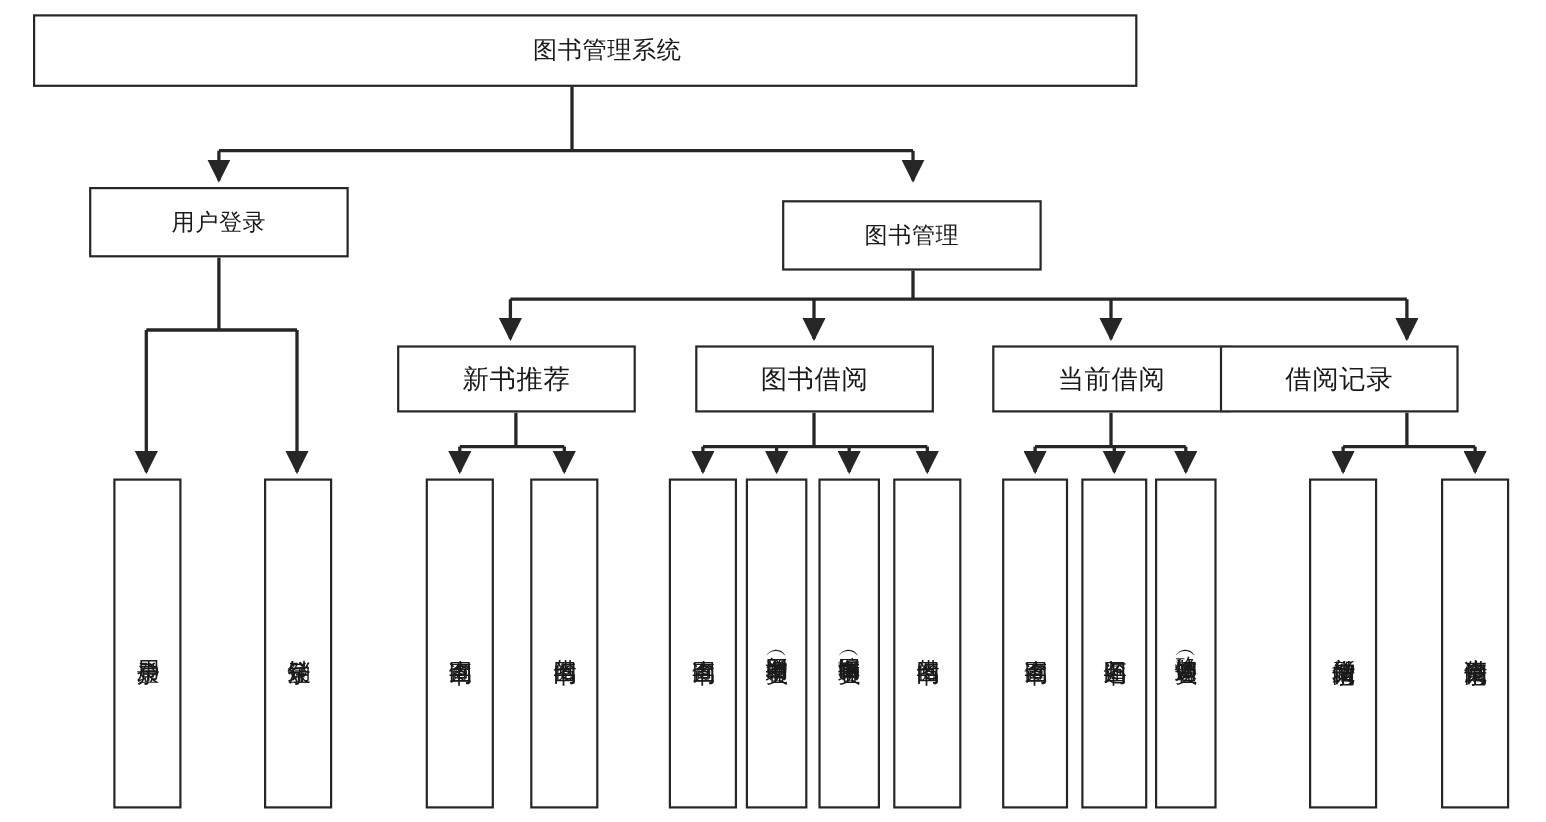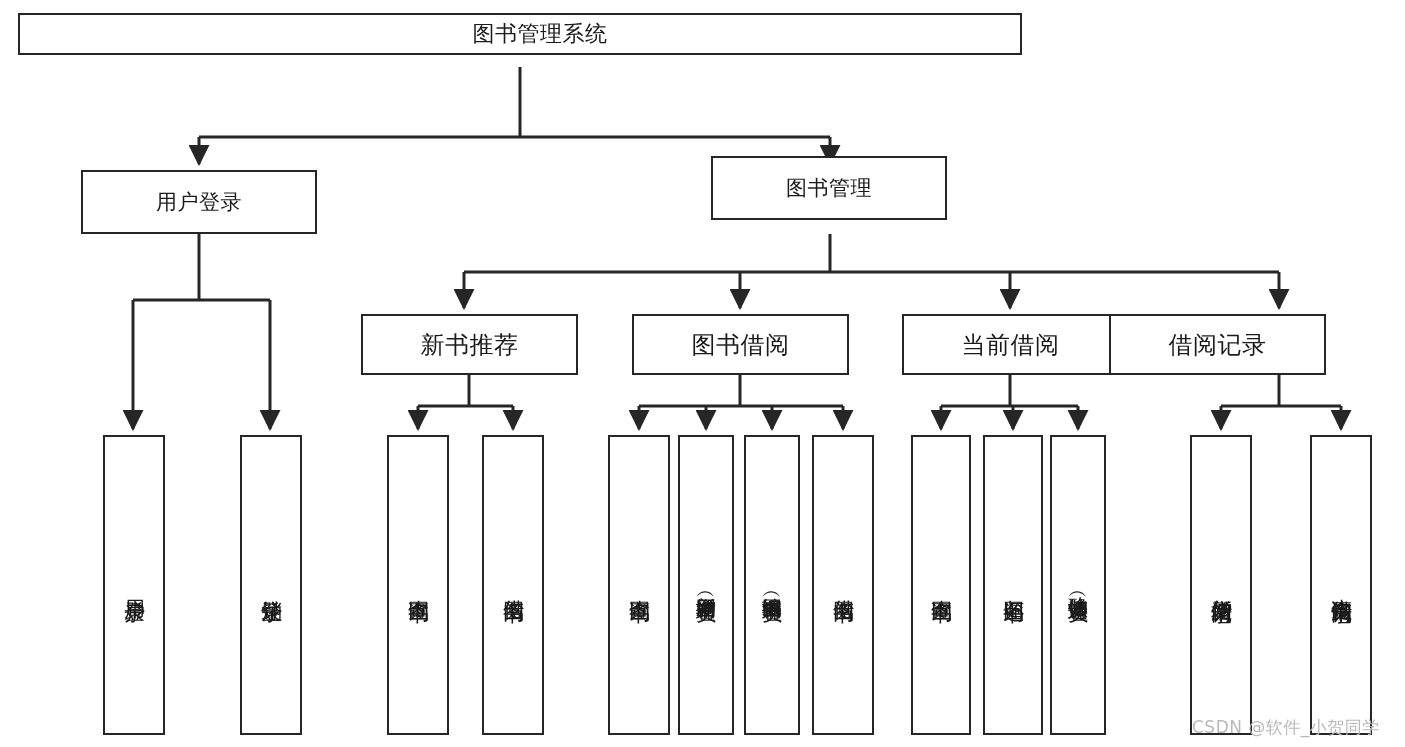--- a/index.html
+++ b/index.html
@@ -131,28 +131,28 @@
       <path d="M 1013 406 L 1013 429" marker-end="url(#arrow)"></path>
       <path d="M 1078 406 L 1078 429" marker-end="url(#arrow)"></path>
 
       <path d="M 1279 375 L 1279 406"></path>
       <path d="M 1221 406 L 1341 406"></path>
       <path d="M 1221 406 L 1221 429" marker-end="url(#arrow)"></path>
       <path d="M 1341 406 L 1341 429" marker-end="url(#arrow)"></path>
     </g>
   </svg>
 
-  <div class="node-box node-root" style="left:18px; top:13px; width:1004px; height:42px;padding-left:40px;">
+  <div class="node-box node-root" style="left:30px; top:13px; width:1004px; height:66px;padding-left:40px;">
     <span class="node-label">图书管理系统</span>
   </div>
 
   <div class="node-box node-l1" style="left:81px; top:170px; width:236px; height:64px;">
     <span class="node-label">用户登录</span>
   </div>
-  <div class="node-box node-l1" style="left:711px; top:156px; width:236px; height:64px;">
+  <div class="node-box node-l1" style="left:711px; top:182px; width:236px; height:64px;">
     <span class="node-label">图书管理</span>
   </div>
 
   <div class="node-box node-l2" style="left:361px; top:314px; width:217px; height:61px;">
     <span class="node-label">新书推荐</span>
   </div>
   <div class="node-box node-l2" style="left:902px; top:314px; width:217px; height:61px;">
     <span class="node-label">当前借阅</span>
   </div>
   <div class="node-box node-l2" style="left:632px; top:314px; width:217px; height:61px;">
@@ -221,15 +221,14 @@
     <div class="leaf-inner">
       <span class="leaf-label">新增借阅记录</span>
     </div>
   </div>
   <div class="leaf-box" style="left:1310px; top:435px; width:62px; height:300px;">
     <div class="leaf-inner">
       <span class="leaf-label">查询借阅记录</span>
     </div>
   </div>
 
-  <div class="watermark" style="left:1192px; top:716px;">CSDN @软件_小贺同学</div>
 
 </div>
 
 </body></html>

